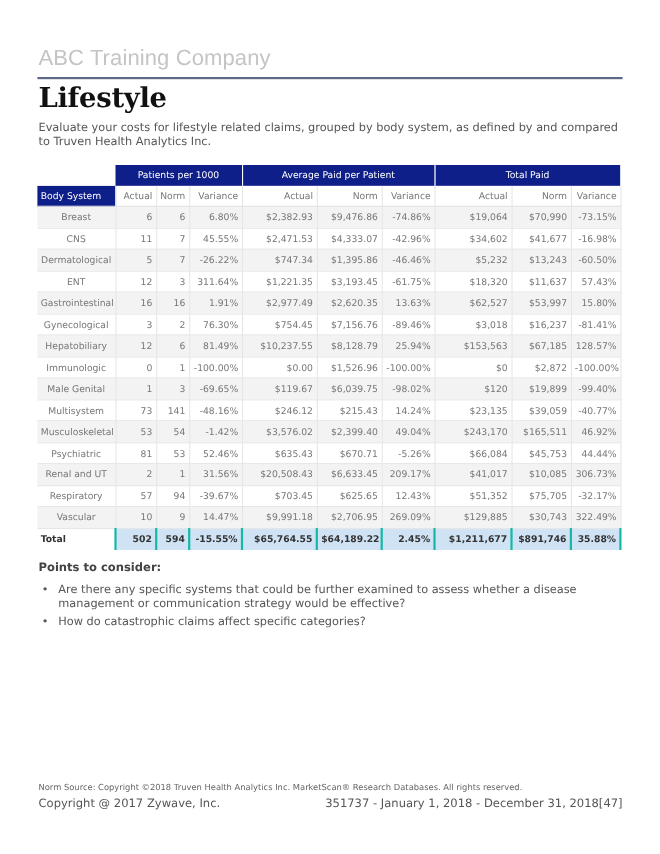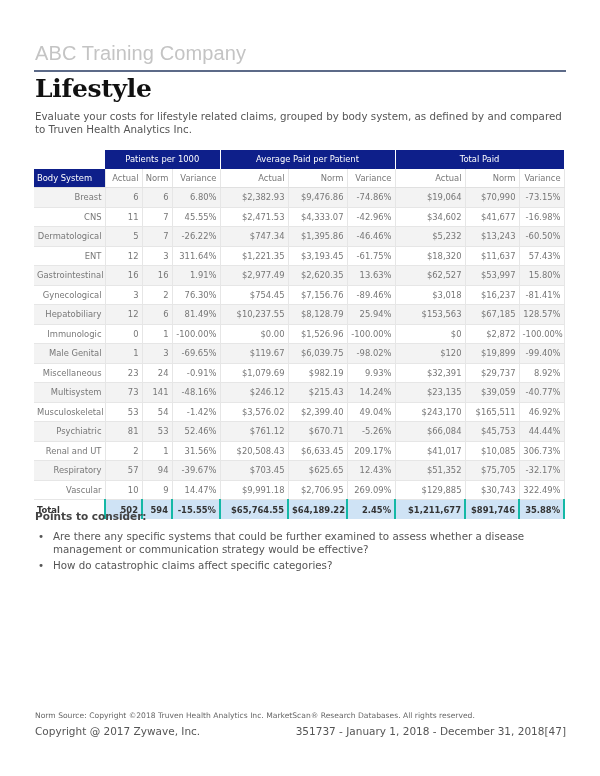--- a/index.html
+++ b/index.html
@@ -15,21 +15,21 @@
   table.data { position: absolute; left: 34px; top: 150px; width: 530px; border-collapse: collapse;
                font-size: 8.4px; color: #777; table-layout: fixed; }
   table.data td, table.data th { padding: 0 3px; height: 18.5px; white-space: nowrap; font-weight: normal; }
   .grp-row th { height: 16px; }
   .grp { background: #0e1f8a; color: #ffffff; text-align: center; border-right: 1px solid #ffffff; }
   .grp-blank { background: transparent; }
   .hdr-row th { background: #ffffff; color: #777; text-align: right; border-right: 1px solid #e6e6e6;
                 border-bottom: 1px solid #e0e0e0; height: 17px; }
   .hdr-row th.body-sys { background: #0e1f8a; color: #ffffff; text-align: left; }
   tr.row td { text-align: right; border-right: 1px solid #e6e6e6; border-bottom: 1px solid #e6e6e6; }
-  tr.row td.name { text-align: right; }
+  tr.row td.name { text-align: center; }
   tr.row:nth-child(odd) td { background: #f3f3f3; }
   tr.row:nth-child(even) td { background: #ffffff; }
   tr.total td { font-weight: bold; color: #333; text-align: right; background: #cfe3f5; height: 19px;
                 border-right: 2px solid #14b8a6; }
   tr.total td.name { text-align: left; background: #ffffff; color: #333; }
 
   .points-title { position: absolute; left: 35px; top: 510px; font-size: 10.5px; font-weight: bold; color: #444; }
   ul.points { position: absolute; left: 35px; top: 530px; width: 520px; margin: 0; padding: 0; list-style: none;
               font-size: 10.3px; line-height: 12.5px; color: #555; }
   ul.points li { position: relative; padding-left: 18px; margin-bottom: 4px; }
@@ -183,32 +183,20 @@
         <td>3</td>
         <td>-69.65%</td>
         <td>$119.67</td>
         <td>$6,039.75</td>
         <td>-98.02%</td>
         <td>$120</td>
         <td>$19,899</td>
         <td>-99.40%</td>
       </tr>
       <tr class="row">
-        <td class="name">Miscellaneous</td>
-        <td>23</td>
-        <td>24</td>
-        <td>-0.91%</td>
-        <td>$1,079.69</td>
-        <td>$982.19</td>
-        <td>9.93%</td>
-        <td>$32,391</td>
-        <td>$29,737</td>
-        <td>8.92%</td>
-      </tr>
-      <tr class="row">
         <td class="name">Multisystem</td>
         <td>73</td>
         <td>141</td>
         <td>-48.16%</td>
         <td>$246.12</td>
         <td>$215.43</td>
         <td>14.24%</td>
         <td>$23,135</td>
         <td>$39,059</td>
         <td>-40.77%</td>
@@ -223,21 +211,21 @@
         <td>49.04%</td>
         <td>$243,170</td>
         <td>$165,511</td>
         <td>46.92%</td>
       </tr>
       <tr class="row">
         <td class="name">Psychiatric</td>
         <td>81</td>
         <td>53</td>
         <td>52.46%</td>
-        <td>$761.12</td>
+        <td>$635.43</td>
         <td>$670.71</td>
         <td>-5.26%</td>
         <td>$66,084</td>
         <td>$45,753</td>
         <td>44.44%</td>
       </tr>
       <tr class="row">
         <td class="name">Renal and UT</td>
         <td>2</td>
         <td>1</td>

